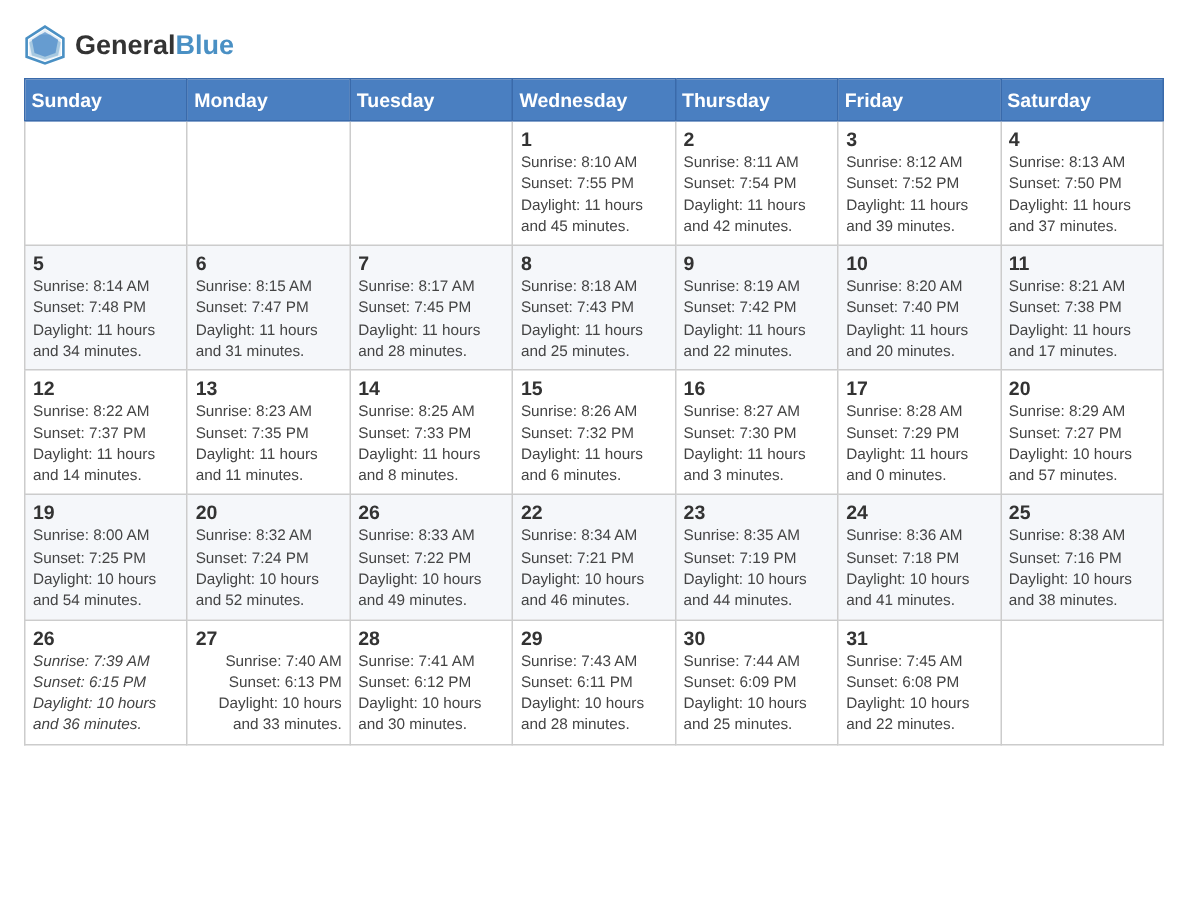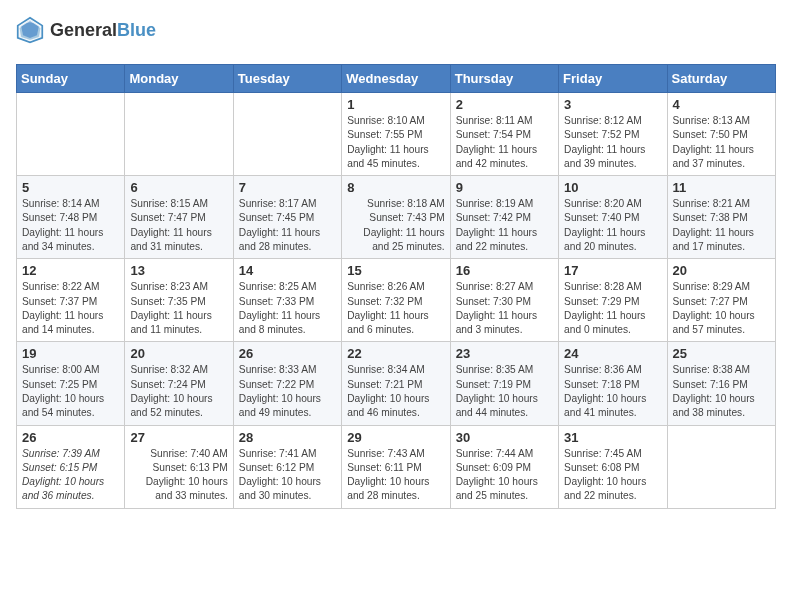--- a/index.html
+++ b/index.html
@@ -46,21 +46,21 @@
       color: #333;
       line-height: 1.1;
     }
     .location {
       font-size: 16px;
       color: #555;
     }
     .calendar-table {
       width: 100%;
       border-collapse: collapse;
-      margin-top: 20px;
+      margin-top: 8px;
     }
     .calendar-table th {
       background-color: #4a7fc1;
       color: #fff;
       font-size: 13px;
       font-weight: bold;
       padding: 6px 4px;
       text-align: left;
       border: 1px solid #3a6aaa;
     }
@@ -172,21 +172,21 @@
 Daylight: 11 hours and 31 minutes.</div>
         </td>
         <td>
           <span class="day-number">7</span>
           <div class="cell-content" style="white-space: pre-line;">Sunrise: 8:17 AM
 Sunset: 7:45 PM
 Daylight: 11 hours and 28 minutes.</div>
         </td>
         <td>
           <span class="day-number">8</span>
-          <div class="cell-content" style="white-space: pre-line; text-align: right;">Sunrise: 8:18 AM
+          <div class="cell-content" style="white-space: pre-line;">Sunrise: 8:18 AM
 Sunset: 7:43 PM
 Daylight: 11 hours and 25 minutes.</div>
         </td>
         <td>
           <span class="day-number">9</span>
           <div class="cell-content" style="white-space: pre-line;">Sunrise: 8:19 AM
 Sunset: 7:42 PM
 Daylight: 11 hours and 22 minutes.</div>
         </td>
         <td>

